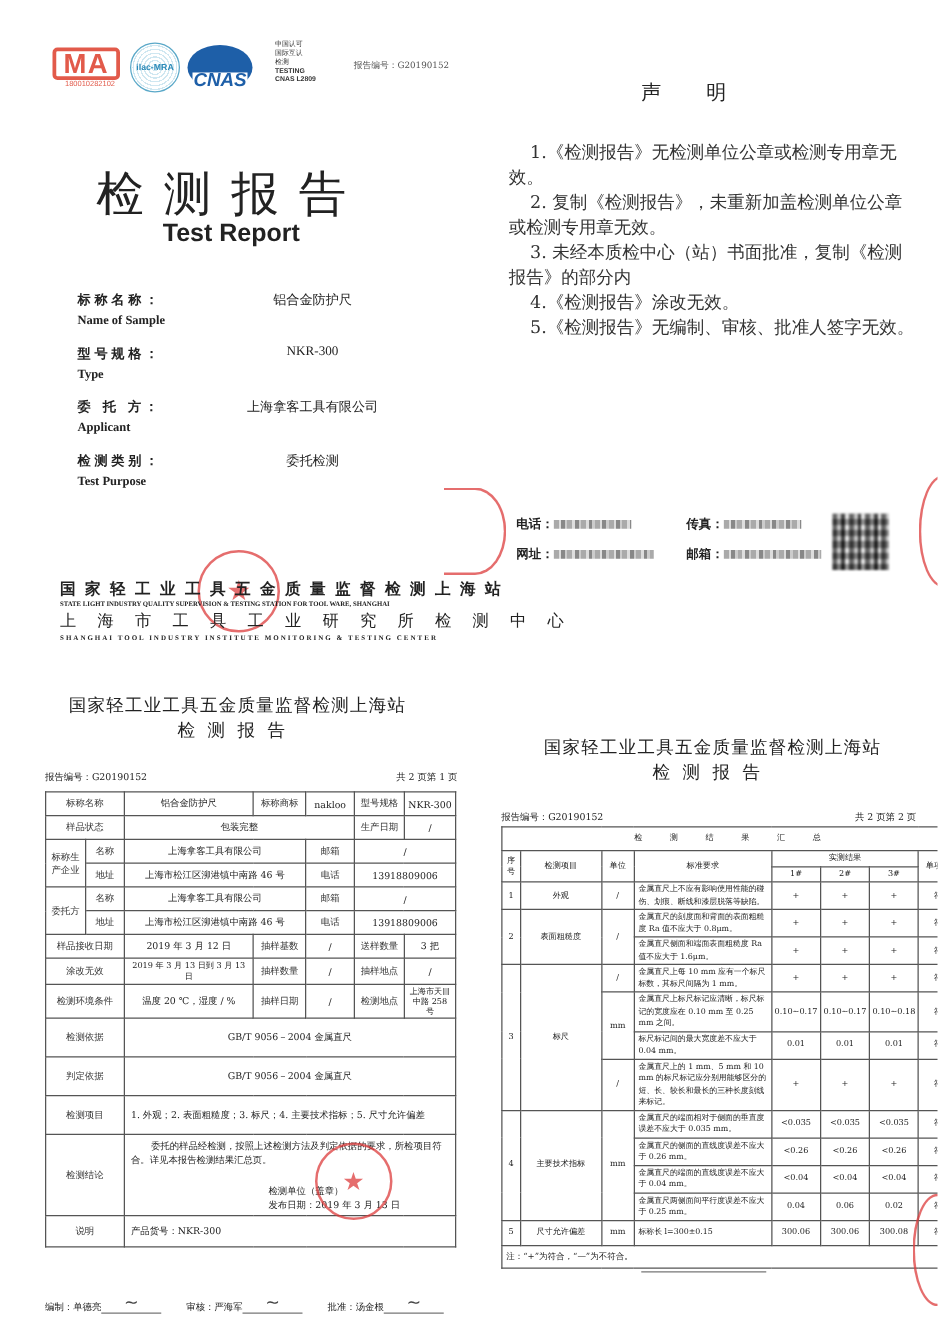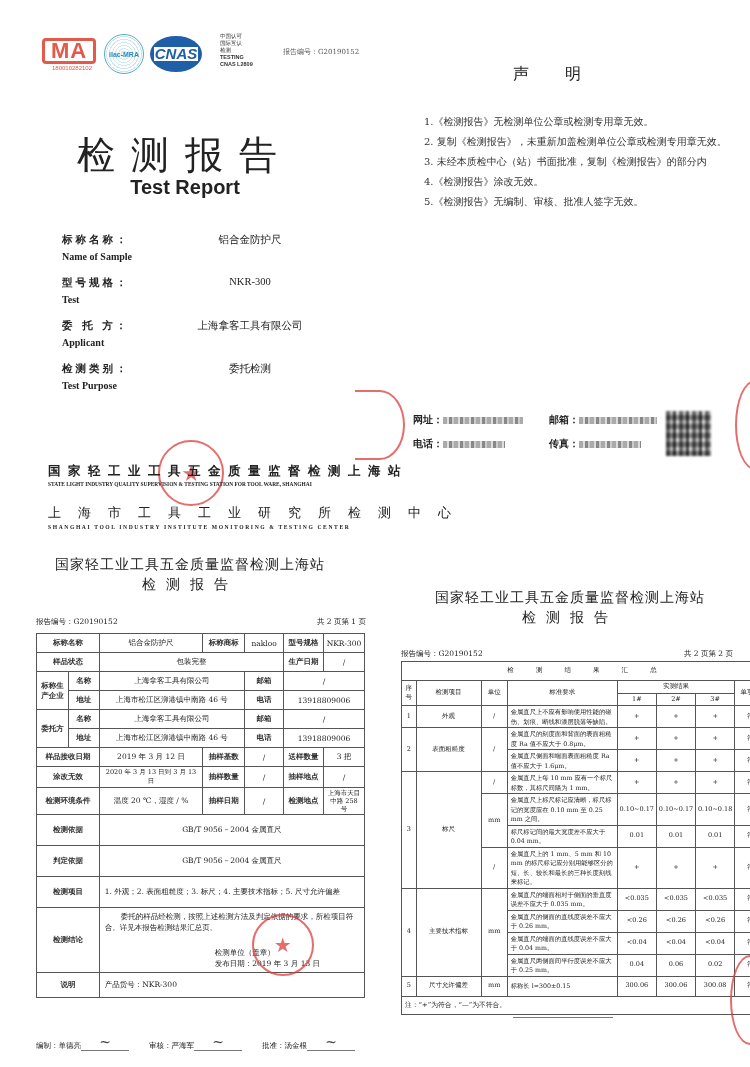--- a/index.html
+++ b/index.html
@@ -4,56 +4,56 @@
 <style>
 *{box-sizing:border-box;margin:0;padding:0}
 body{width:750px;height:1067px;background:#fff;font-family:"DejaVu Serif",serif;color:#222;position:relative;overflow:hidden}
 .abs{position:absolute}
 .serif{font-family:"Liberation Serif","DejaVu Serif",serif}
 
 .cma{left:42px;top:38px;width:60px;height:36px}
 .cma .box{width:54px;height:26px;border:3px solid #e25a4a;border-radius:4px;color:#e25a4a;font:bold 22px "Liberation Sans",sans-serif;display:flex;align-items:center;justify-content:center;letter-spacing:1px}
 .cma .num{font:6px "Liberation Sans",sans-serif;color:#e25a4a;text-align:center;margin-top:1px}
 .ilac{left:104px;top:34px;width:40px;height:40px;border-radius:50%;border:1px solid #5aa8c8;background:repeating-radial-gradient(circle,#fff 0 2px,#cfe7f1 2px 3px);display:flex;align-items:center;justify-content:center;font:bold 7px "Liberation Sans",sans-serif;color:#2b8ab8}
-.cnas{left:150px;top:36px;width:52px;height:36px;border-radius:50%;background:#1e5fa8;display:flex;align-items:center;justify-content:center;font:italic bold 15px "Liberation Sans",sans-serif;color:#1e5fa8}
+.cnas{left:150px;top:36px;width:52px;height:36px;border-radius:50%;background:#1e5fa8;display:flex;align-items:flex-end;justify-content:center;font:italic bold 15px "Liberation Sans",sans-serif;color:#1e5fa8}
 .cnas span{background:#fff;padding:0 1px;line-height:14px}
 .cnasinfo{left:220px;top:33px;font:5.5px "Liberation Sans",sans-serif;line-height:7px;color:#333}
 .cnasinfo b{font-weight:bold}
 .rno1{left:283px;top:47px;font-size:7px;color:#555}
 .title1{left:0;width:370px;top:130px;text-align:center;font:38px "DejaVu Sans",sans-serif;letter-spacing:16px;color:#222}
 .title1en{left:0;width:370px;top:176px;text-align:center;font:bold 20px "Liberation Sans",sans-serif}
 .fld{left:62px;font-size:10.5px}
 .fld .cn{font:bold 10.5px "DejaVu Sans",sans-serif;letter-spacing:3px}
 .fld .en{font:bold 10px "Liberation Serif",serif;margin-top:4px}
 .fldv{left:160px;width:180px;text-align:center;font-size:10.5px}
 .org{left:48px;width:320px;top:463px}
 .org .a{font:bold 12.5px "DejaVu Sans",sans-serif;letter-spacing:7.5px;white-space:nowrap}
 .org .b{font:bold 5.4px "Liberation Serif",serif;white-space:nowrap;margin-top:1px}
-.org .c{font:13px "DejaVu Sans",sans-serif;letter-spacing:17px;white-space:nowrap;margin-top:17px}
+.org .c{font:13px "DejaVu Sans",sans-serif;letter-spacing:17px;white-space:nowrap;margin-top:1px}
 .org .d{font:bold 5.6px "Liberation Serif",serif;letter-spacing:1.6px;white-space:nowrap;margin-top:2px}
 .decl-title{left:380px;width:370px;top:64px;text-align:center;font-size:16px;letter-spacing:36px}
-.decl{left:407px;width:325px;top:112px;font-size:10px;line-height:20px;color:#333}
+.decl{left:407px;width:325px;top:112px;font-size:14px;line-height:20px;color:#333}
 .decl p{text-indent:17px}
 .decl p.cont{text-indent:0}
 .contact{left:413px;top:408px;font:bold 10px "DejaVu Serif",serif;line-height:24px}
 .contact .row{display:flex}
 .contact .c1{width:136px;white-space:nowrap}
 .blur{display:inline-block;height:7px;background:repeating-linear-gradient(90deg,#aaa 0 4px,#ddd 4px 6px,#888 6px 9px,#ccc 9px 11px);vertical-align:middle;filter:blur(0.6px)}
 .qr{left:666px;top:411px;width:45px;height:45px;background:
 repeating-linear-gradient(0deg,rgba(0,0,0,.35) 0 5px,rgba(255,255,255,.1) 5px 9px),
 repeating-linear-gradient(90deg,#555 0 4px,#bbb 4px 7px,#333 7px 10px,#ddd 10px 13px);filter:blur(0.8px)}
 .stamp{border:2px solid rgba(220,60,60,.75);border-radius:50%;color:rgba(220,60,60,.75);display:flex;align-items:center;justify-content:center}
 
 .p2h1{left:0;width:380px;top:556px;text-align:center;font-size:14px;letter-spacing:1px}
 .p2h2{left:0;width:380px;top:576px;text-align:center;font-size:14px;letter-spacing:10px}
 .p2meta{left:36px;width:330px;top:617px;font-size:7.5px;display:flex;justify-content:space-between}
 table{border-collapse:collapse}
 .t1{position:absolute;left:36px;top:633px;width:329px;font-size:7.5px}
 .t1 td{border:1px solid #555;text-align:center;padding:1px 2px;height:19px}
-.t1 .lbl{font-weight:bold;color:#333}
+.t1 .lbl{font-weight:normal;color:#333}
 .t1 td.left{text-align:left;padding-left:5px}
 .sig{left:36px;top:1034px;font-size:7.5px;display:flex;gap:20px;width:330px}
 .sig .ink{display:inline-block;font:italic 14px "DejaVu Serif",serif;color:#444;border-bottom:1px solid #777;width:48px;text-align:center;vertical-align:bottom}
 .p3h1{left:390px;width:360px;top:589px;text-align:center;font-size:14px;letter-spacing:1px}
 .p3h2{left:390px;width:360px;top:609px;text-align:center;font-size:14px;letter-spacing:10px}
 .p3meta{left:401px;width:332px;top:649px;font-size:7.5px;display:flex;justify-content:space-between}
 .t2{position:absolute;left:401px;top:661px;width:372px;font-size:6.5px}
 .t2 td{border:1px solid #555;text-align:center;padding:1px 1px;line-height:9.5px}
 .t2 td.req{text-align:left;padding-left:3px;font-size:6.3px}
 .t2 td.note{text-align:left;padding:4px 3px;font-size:6.8px}
@@ -81,21 +81,21 @@
 <div class="abs title1">检测报告</div>
 <div class="abs title1en">Test Report</div>
 
 <div class="abs fld" style="top:233px">
   <div class="cn">标称名称：</div>
   <div class="en">Name of Sample</div>
 </div>
 <div class="abs fldv" style="top:233px">铝合金防护尺</div>
 <div class="abs fld" style="top:276px">
   <div class="cn">型号规格：</div>
-  <div class="en">Test</div>
+  <div class="en">Type</div>
 </div>
 <div class="abs fldv serif" style="top:276px">NKR-300</div>
 <div class="abs fld" style="top:319px">
   <div class="cn">委 托 方：</div>
   <div class="en">Applicant</div>
 </div>
 <div class="abs fldv" style="top:319px">上海拿客工具有限公司</div>
 <div class="abs fld" style="top:362px">
   <div class="cn">检测类别：</div>
   <div class="en">Test Purpose</div>
@@ -114,26 +114,26 @@
 <div class="abs decl">
   <p>1.《检测报告》无检测单位公章或检测专用章无效。</p>
   <p>2. 复制《检测报告》，未重新加盖检测单位公章或检测专用章无效。</p>
   <p>3. 未经本质检中心（站）书面批准，复制《检测报告》的部分内</p>
   <p>4.《检测报告》涂改无效。</p>
   <p>5.《检测报告》无编制、审核、批准人签字无效。</p>
 </div>
 <div class="abs stamp" style="left:355px;top:390px;width:50px;height:70px;border-left:none;border-radius:0 50% 50% 0"></div>
 <div class="abs contact">
   <div class="row">
+    <div class="c1"><span>电话：</span><span class="blur" style="width:62px"></span></div>
+    <div><span>传真：</span><span class="blur" style="width:62px"></span></div>
+  </div>
+  <div class="row">
     <div class="c1"><span>网址：</span><span class="blur" style="width:80px"></span></div>
     <div><span>邮箱：</span><span class="blur" style="width:78px"></span></div>
-  </div>
-  <div class="row">
-    <div class="c1"><span>电话：</span><span class="blur" style="width:62px"></span></div>
-    <div><span>传真：</span><span class="blur" style="width:62px"></span></div>
   </div>
 </div>
 <div class="abs qr"></div>
 <div class="abs stamp" style="left:735px;top:380px;width:40px;height:90px;border-right:none;border-radius:50% 0 0 50%"></div>
 
 <div class="abs p2h1">国家轻工业工具五金质量监督检测上海站</div>
 <div class="abs p2h2">检测报告</div>
 <div class="abs p2meta">
   <span>报告编号：G20190152</span>
   <span>共 2 页第 1 页</span>
@@ -192,21 +192,21 @@
   <tr>
         <td colspan="2" class="lbl">样品接收日期</td>
         <td>2019 年 3 月 12 日</td>
         <td class="lbl">抽样基数</td>
         <td>/</td>
         <td class="lbl">送样数量</td>
         <td>3 把</td>
       </tr>
   <tr>
         <td colspan="2" class="lbl">涂改无效</td>
-        <td style="font-size:6.5px">2020 年 3 月 13 日到 3 月 13 日</td>
+        <td style="font-size:6.5px">2019 年 3 月 13 日到 3 月 13 日</td>
         <td class="lbl">抽样数量</td>
         <td>/</td>
         <td class="lbl">抽样地点</td>
         <td>/</td>
       </tr>
   <tr>
         <td colspan="2" class="lbl">检测环境条件</td>
         <td>温度 20 ℃，湿度 / %</td>
         <td class="lbl">抽样日期</td>
         <td>/</td>

